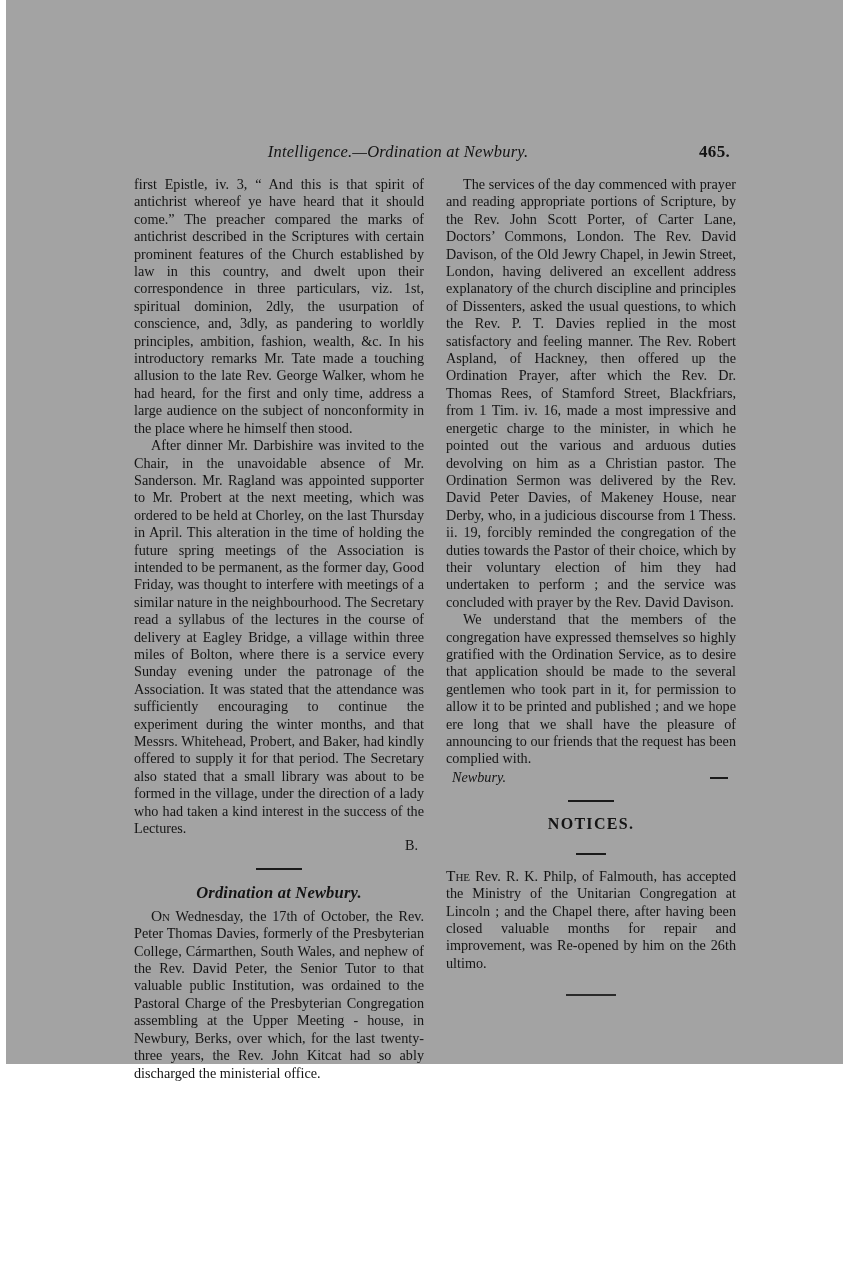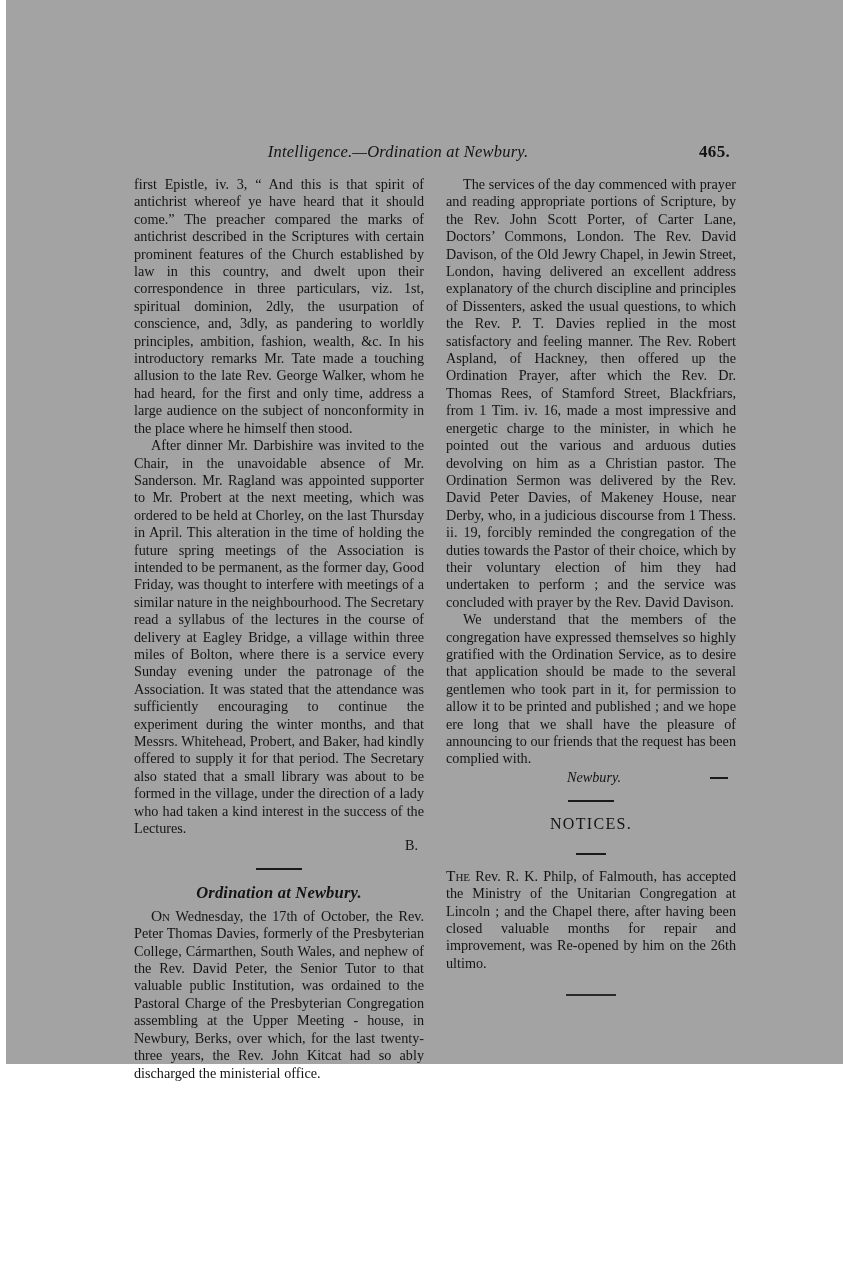--- a/index.html
+++ b/index.html
@@ -89,21 +89,21 @@
     line-height: 17.4px;
     text-align: right;
     padding-right: 6px;
   }
   .signature-italic {
     margin: 0;
     font-size: 14.2px;
     line-height: 19px;
     font-style: italic;
     text-indent: 6px;
-    text-align: center;
+    text-align: left;
   }
 
   
   .smallcap {
     font-variant: small-caps;
     font-size: 15.4px;
   }
 
   
   .rule {
@@ -141,21 +141,21 @@
     font-style: italic;
     font-weight: bold;
     text-align: center;
     letter-spacing: 0.2px;
     padding-bottom: 4px;
   }
   h2.notices-head {
     margin: 0;
     font-size: 16px;
     font-style: normal;
-    font-weight: normal;
+    font-weight: bold;
     text-align: center;
     letter-spacing: 1.3px;
     padding-bottom: 8px;
   }
 </style>
 </head>
 <body>
 
 <div class="page">
 

